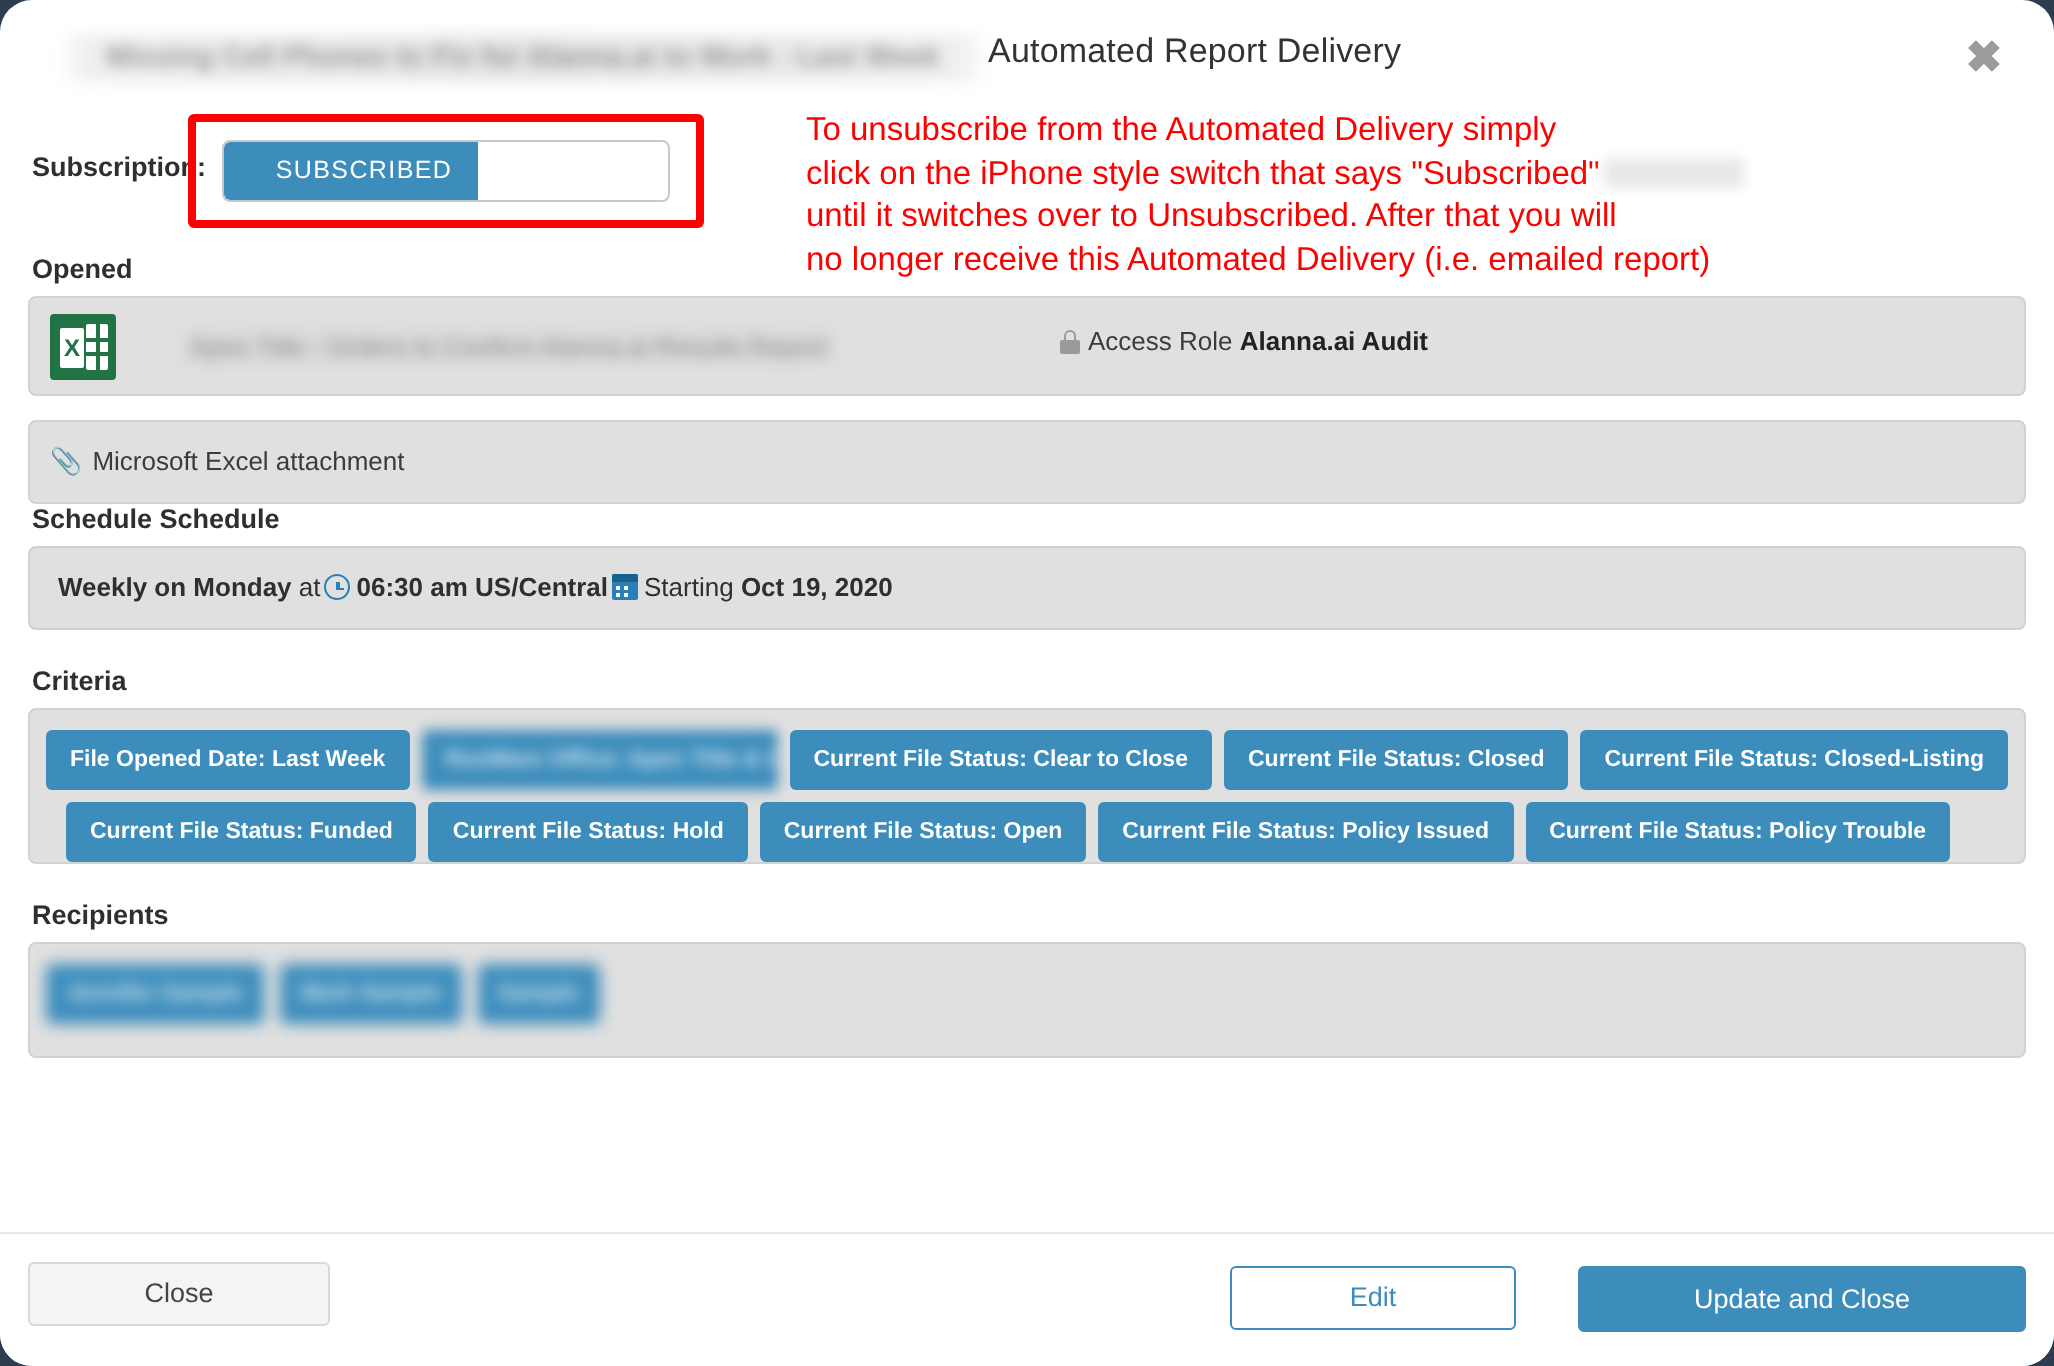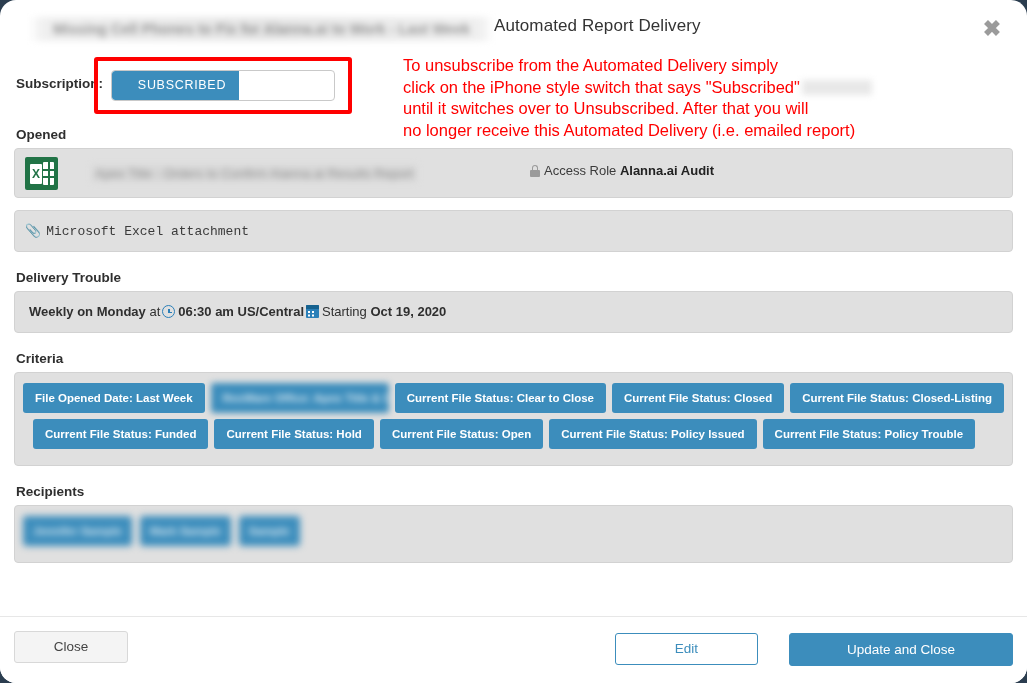--- a/index.html
+++ b/index.html
@@ -264,22 +264,20 @@
     width: 6px; height: 6px;
     border: 1.6px solid #9a9a9a;
     border-bottom: none;
     border-radius: 3px 3px 0 0;
     box-sizing: border-box;
   }
 
   #attachment-panel {
     position: relative;
     height: 42px;
-    margin-bottom: 18px;
-    font-family: Liberation Mono, monospace;
   }
   #attachment-text {
     position: absolute;
     left: 10px;
     top: 12px;
     font-size: 13px;
     color: #3b3b3b;
   }
   .clip-icon {
     display: inline-block;
@@ -347,21 +345,21 @@
     position: absolute;
     left: 2px; top: 6px;
     width: 2px; height: 2px;
     background: #ffffff;
     box-shadow: 4px 0 0 #ffffff, 0 3.5px 0 #ffffff, 4px 3.5px 0 #ffffff;
   }
 
   
   #criteria-panel {
     position: relative;
-    padding: 10px 8px 16px 8px;
+    padding: 10px 8px 0 8px;
     margin-bottom: 18px;
   }
   .tag-row {
     display: flex;
     gap: 6px;
     margin-bottom: 6px;
   }
   .tag-row:last-child { margin-bottom: 0; margin-left: 10px; }
   .tag {
     background: #3c8dbc;
@@ -415,21 +413,21 @@
     bottom: 0;
     width: 1027px;
     height: 66px;
     border-top: 1px solid #e7e7e7;
     background: #ffffff;
   }
   #close-button {
     position: absolute;
     left: 14px;
     top: 14px;
-    width: 114px;
+    width: 151px;
     height: 32px;
     background: #f4f4f4;
     border: 1px solid #d8d8d8;
     border-radius: 3px;
     color: #444444;
     font-size: 13.5px;
     line-height: 30px;
     text-align: center;
     cursor: pointer;
     box-sizing: border-box;
@@ -503,21 +501,21 @@
         <b>Alanna.ai Audit</b>
       </div>
     </div>
 
     <div class="panel" id="attachment-panel">
       <div id="attachment-text">
         <span class="clip-icon">📎</span><span>Microsoft Excel attachment</span>
       </div>
     </div>
 
-    <div class="section-label">Delivery Trouble</div>
+    <div class="section-label">Schedule Schedule</div>
     <div class="panel" id="schedule-panel">
       <div id="schedule-text">
         <b>Weekly on Monday</b>
         <span class="lite">at</span><span class="clock-icon"></span><b>06:30 am US/Central</b><span class="cal-icon"></span><span class="lite">Starting</span>
         <b>Oct 19, 2020</b>
       </div>
     </div>
 
     <div class="section-label">Criteria</div>
     <div class="panel" id="criteria-panel">

